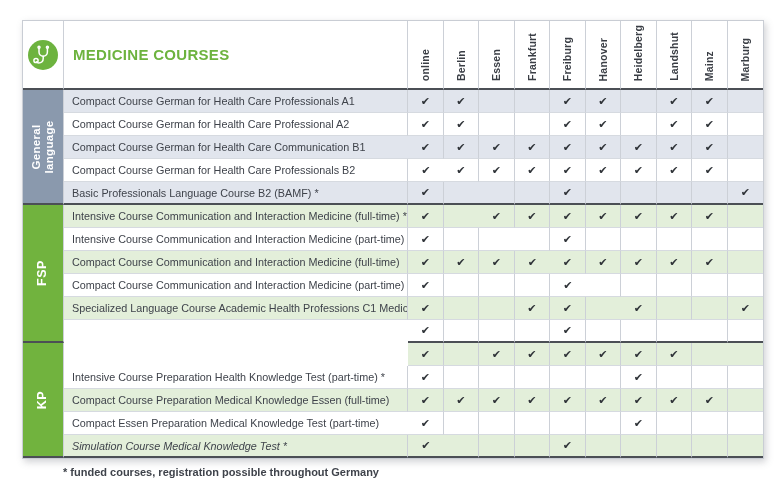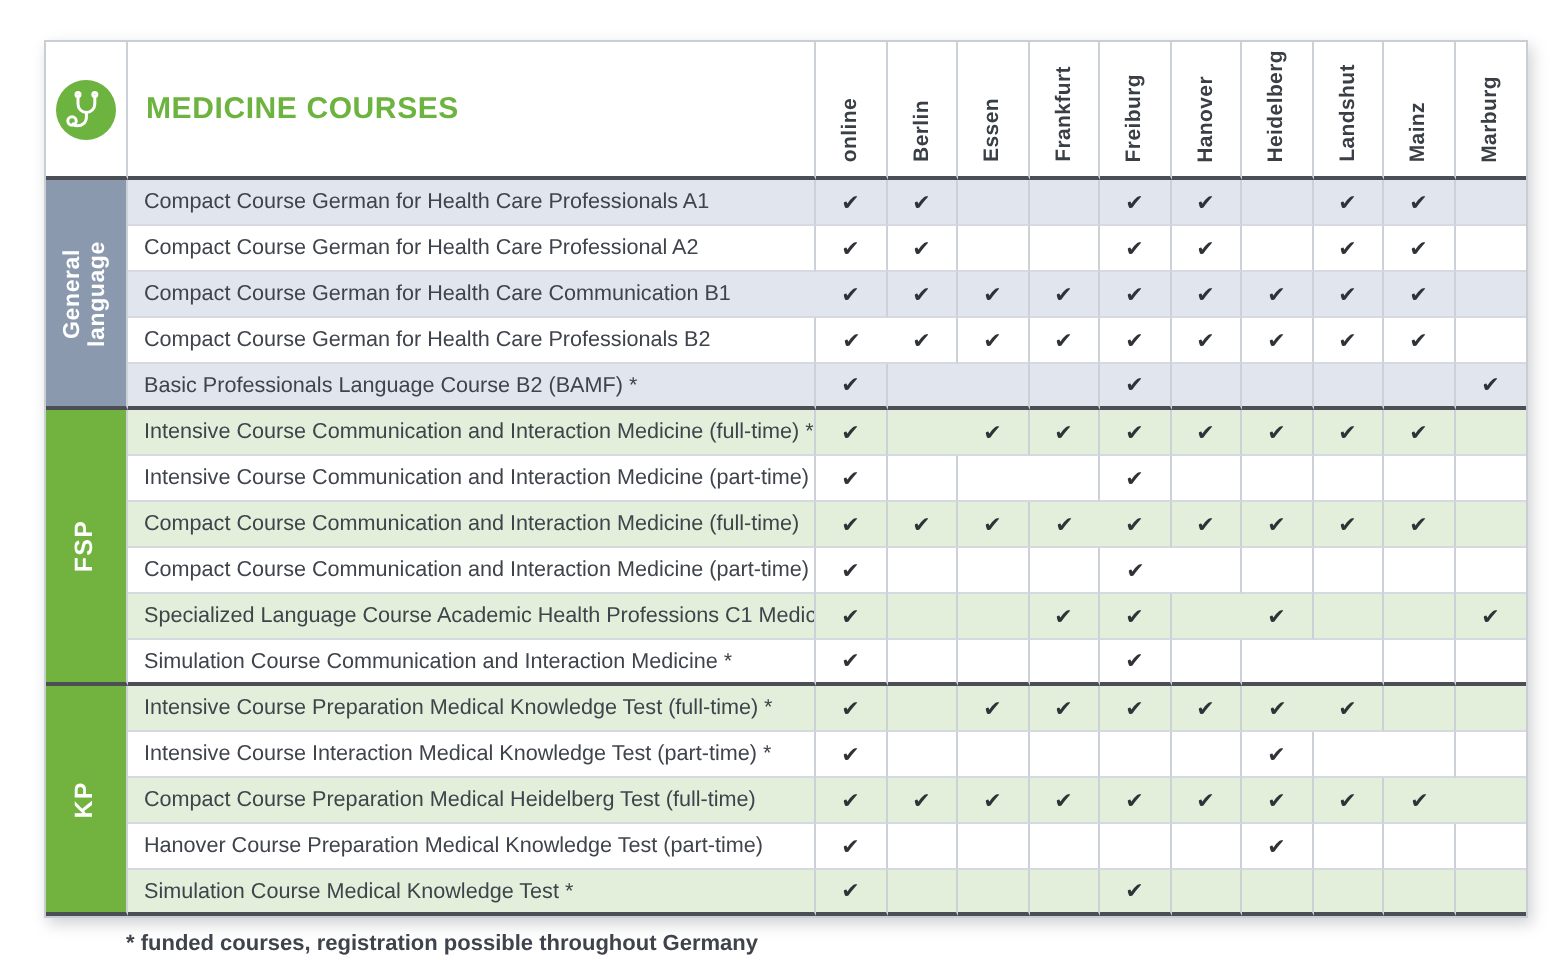--- a/index.html
+++ b/index.html
@@ -357,39 +357,37 @@
       </div>
       <div class="cell check-cell tint-green" style="grid-area: 11 / 8;"></div>
       <div class="cell check-cell tint-green" style="grid-area: 11 / 9;">
         <div class="check-mark">✔</div>
       </div>
       <div class="cell check-cell tint-green" style="grid-area: 11 / 10;"></div>
       <div class="cell check-cell tint-green" style="grid-area: 11 / 11;"></div>
       <div class="cell check-cell tint-green last-col" style="grid-area: 11 / 12;">
         <div class="check-mark">✔</div>
       </div>
-      <div class="cell course-cell sec-end" style="grid-area: 12 / 2;">Simulation Course Communication and Interaction Medicine *</div>
       <div class="cell check-cell sec-end" style="grid-area: 12 / 3;">
         <div class="check-mark">✔</div>
       </div>
       <div class="cell check-cell sec-end" style="grid-area: 12 / 4;"></div>
       <div class="cell check-cell sec-end" style="grid-area: 12 / 5;"></div>
       <div class="cell check-cell sec-end" style="grid-area: 12 / 6;"></div>
       <div class="cell check-cell sec-end" style="grid-area: 12 / 7;">
         <div class="check-mark">✔</div>
       </div>
       <div class="cell check-cell sec-end" style="grid-area: 12 / 8;"></div>
       <div class="cell check-cell sec-end" style="grid-area: 12 / 9;"></div>
       <div class="cell check-cell sec-end" style="grid-area: 12 / 10;"></div>
       <div class="cell check-cell sec-end" style="grid-area: 12 / 11;"></div>
       <div class="cell check-cell sec-end last-col" style="grid-area: 12 / 12;"></div>
       <div class="cell label-cell green sec-end" style="grid-area: 13 / 1 / span 5;">
         <div class="label-text big">KP</div>
       </div>
-      <div class="cell course-cell tint-green" style="grid-area: 13 / 2;">Intensive Course Preparation Medical Knowledge Test (full-time) *</div>
       <div class="cell check-cell tint-green" style="grid-area: 13 / 3;">
         <div class="check-mark">✔</div>
       </div>
       <div class="cell check-cell tint-green" style="grid-area: 13 / 4;"></div>
       <div class="cell check-cell tint-green" style="grid-area: 13 / 5;">
         <div class="check-mark">✔</div>
       </div>
       <div class="cell check-cell tint-green" style="grid-area: 13 / 6;">
         <div class="check-mark">✔</div>
       </div>
@@ -400,36 +398,36 @@
         <div class="check-mark">✔</div>
       </div>
       <div class="cell check-cell tint-green" style="grid-area: 13 / 9;">
         <div class="check-mark">✔</div>
       </div>
       <div class="cell check-cell tint-green" style="grid-area: 13 / 10;">
         <div class="check-mark">✔</div>
       </div>
       <div class="cell check-cell tint-green" style="grid-area: 13 / 11;"></div>
       <div class="cell check-cell tint-green last-col" style="grid-area: 13 / 12;"></div>
-      <div class="cell course-cell" style="grid-area: 14 / 2;">Intensive Course Interaction Medical Knowledge Test (part-time) *</div>
+      <div class="cell course-cell" style="grid-area: 14 / 2;">Intensive Course Preparation Health Knowledge Test (part-time) *</div>
       <div class="cell check-cell" style="grid-area: 14 / 3;">
         <div class="check-mark">✔</div>
       </div>
       <div class="cell check-cell" style="grid-area: 14 / 4;"></div>
       <div class="cell check-cell" style="grid-area: 14 / 5;"></div>
       <div class="cell check-cell" style="grid-area: 14 / 6;"></div>
       <div class="cell check-cell" style="grid-area: 14 / 7;"></div>
       <div class="cell check-cell" style="grid-area: 14 / 8;"></div>
       <div class="cell check-cell" style="grid-area: 14 / 9;">
         <div class="check-mark">✔</div>
       </div>
       <div class="cell check-cell" style="grid-area: 14 / 10;"></div>
       <div class="cell check-cell" style="grid-area: 14 / 11;"></div>
       <div class="cell check-cell last-col" style="grid-area: 14 / 12;"></div>
-      <div class="cell course-cell tint-green" style="grid-area: 15 / 2;">Compact Course Preparation Medical Heidelberg Test (full-time)</div>
+      <div class="cell course-cell tint-green" style="grid-area: 15 / 2;">Compact Course Preparation Medical Knowledge Essen (full-time)</div>
       <div class="cell check-cell tint-green" style="grid-area: 15 / 3;">
         <div class="check-mark">✔</div>
       </div>
       <div class="cell check-cell tint-green" style="grid-area: 15 / 4;">
         <div class="check-mark">✔</div>
       </div>
       <div class="cell check-cell tint-green" style="grid-area: 15 / 5;">
         <div class="check-mark">✔</div>
       </div>
       <div class="cell check-cell tint-green" style="grid-area: 15 / 6;">
@@ -444,36 +442,36 @@
       <div class="cell check-cell tint-green" style="grid-area: 15 / 9;">
         <div class="check-mark">✔</div>
       </div>
       <div class="cell check-cell tint-green" style="grid-area: 15 / 10;">
         <div class="check-mark">✔</div>
       </div>
       <div class="cell check-cell tint-green" style="grid-area: 15 / 11;">
         <div class="check-mark">✔</div>
       </div>
       <div class="cell check-cell tint-green last-col" style="grid-area: 15 / 12;"></div>
-      <div class="cell course-cell" style="grid-area: 16 / 2;">Hanover Course Preparation Medical Knowledge Test (part-time)</div>
+      <div class="cell course-cell" style="grid-area: 16 / 2;">Compact Essen Preparation Medical Knowledge Test (part-time)</div>
       <div class="cell check-cell" style="grid-area: 16 / 3;">
         <div class="check-mark">✔</div>
       </div>
       <div class="cell check-cell" style="grid-area: 16 / 4;"></div>
       <div class="cell check-cell" style="grid-area: 16 / 5;"></div>
       <div class="cell check-cell" style="grid-area: 16 / 6;"></div>
       <div class="cell check-cell" style="grid-area: 16 / 7;"></div>
       <div class="cell check-cell" style="grid-area: 16 / 8;"></div>
       <div class="cell check-cell" style="grid-area: 16 / 9;">
         <div class="check-mark">✔</div>
       </div>
       <div class="cell check-cell" style="grid-area: 16 / 10;"></div>
       <div class="cell check-cell" style="grid-area: 16 / 11;"></div>
       <div class="cell check-cell last-col" style="grid-area: 16 / 12;"></div>
-      <div class="cell course-cell tint-green sec-end" style="grid-area: 17 / 2;">Simulation Course Medical Knowledge Test *</div>
+      <div class="cell course-cell tint-green sec-end" style="grid-area: 17 / 2; font-style: italic;">Simulation Course Medical Knowledge Test *</div>
       <div class="cell check-cell tint-green sec-end" style="grid-area: 17 / 3;">
         <div class="check-mark">✔</div>
       </div>
       <div class="cell check-cell tint-green sec-end" style="grid-area: 17 / 4;"></div>
       <div class="cell check-cell tint-green sec-end" style="grid-area: 17 / 5;"></div>
       <div class="cell check-cell tint-green sec-end" style="grid-area: 17 / 6;"></div>
       <div class="cell check-cell tint-green sec-end" style="grid-area: 17 / 7;">
         <div class="check-mark">✔</div>
       </div>
       <div class="cell check-cell tint-green sec-end" style="grid-area: 17 / 8;"></div>

